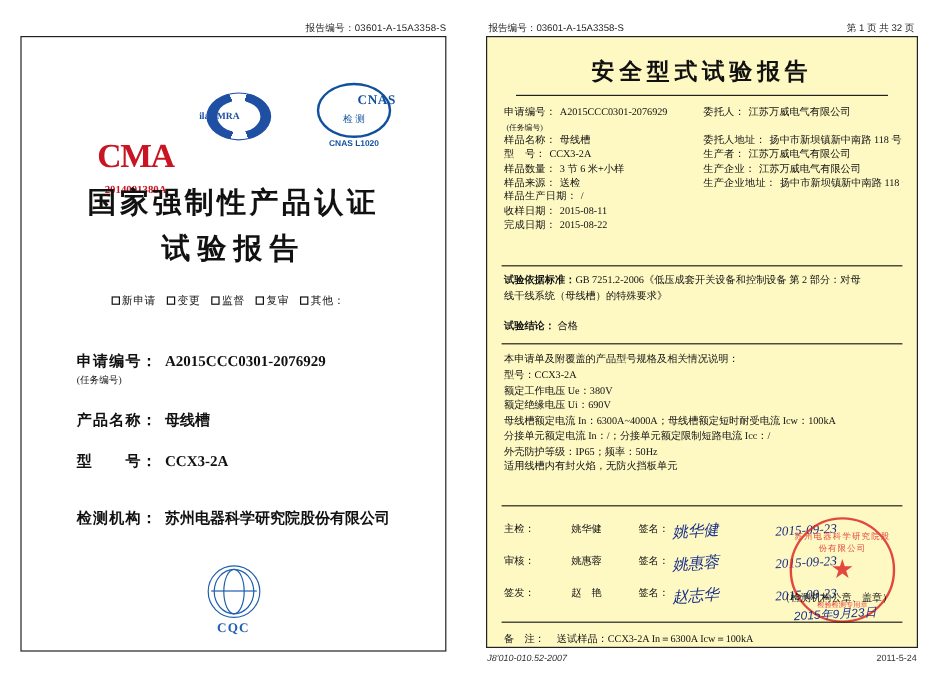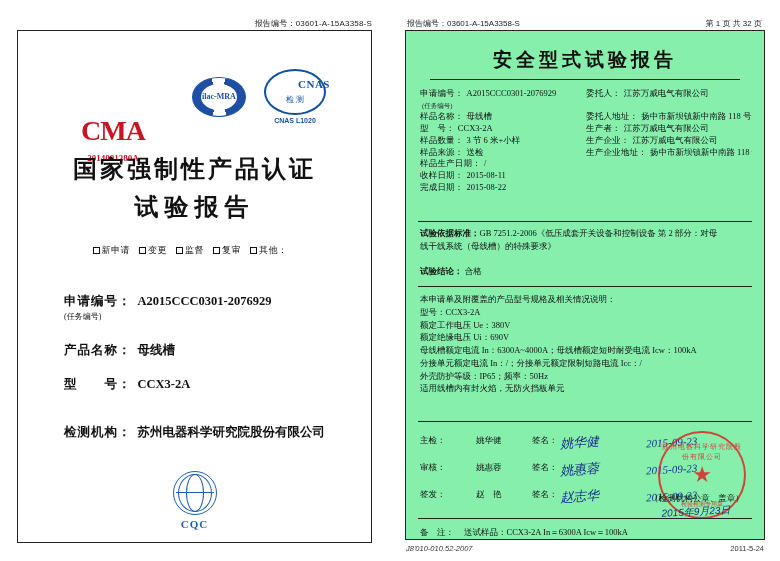--- a/index.html
+++ b/index.html
@@ -65,23 +65,22 @@
   }
   .cma-num {
     margin-top: 8px;
     font-size: 9px;
     font-weight: bold;
     color: #c81423;
     font-family: "Liberation Serif", serif;
   }
   .ilac-logo {
     position: absolute;
-    left: 168px; top: 8px;
+    left: 148px; top: 8px;
     width: 66px; height: 46px;
-    text-align: center;
     text-decoration: underline;
   }
   .ilac-ring {
     width: 54px; height: 40px;
     margin: 0 auto;
     border-radius: 50%;
     background:
       radial-gradient(circle at 50% 50%, #ffffff 0 42%, rgba(0,0,0,0) 43%),
       conic-gradient(from 200deg, #1f4fa3 0 38%, #ffffff 38% 50%, #1f4fa3 50% 88%, #ffffff 88% 100%);
     border: 1px solid #1f4fa3;
@@ -250,21 +249,21 @@
     color: #222;
     white-space: nowrap;
   }
   .rp-header.left { left: 17px; }
   .rp-header.right { right: 18px; }
   .right-frame {
     position: absolute;
     left: 15px; top: 30px;
     width: 360px; height: 510px;
     border: 1.2px solid #222;
-    background: #86efac;
+    background: #fef9c3;
   }
   .rp-title {
     position: absolute;
     left: 0; right: 0; top: 16px;
     text-align: center;
     font-family: "Liberation Serif", serif;
     font-size: 19px;
     font-weight: bold;
     letter-spacing: 4px;
     color: #111;

